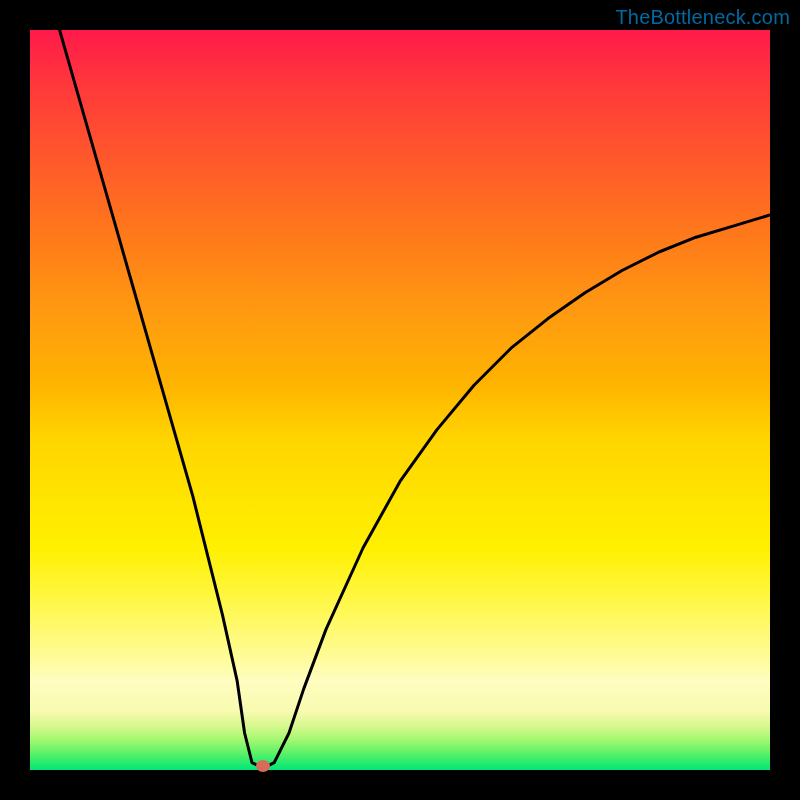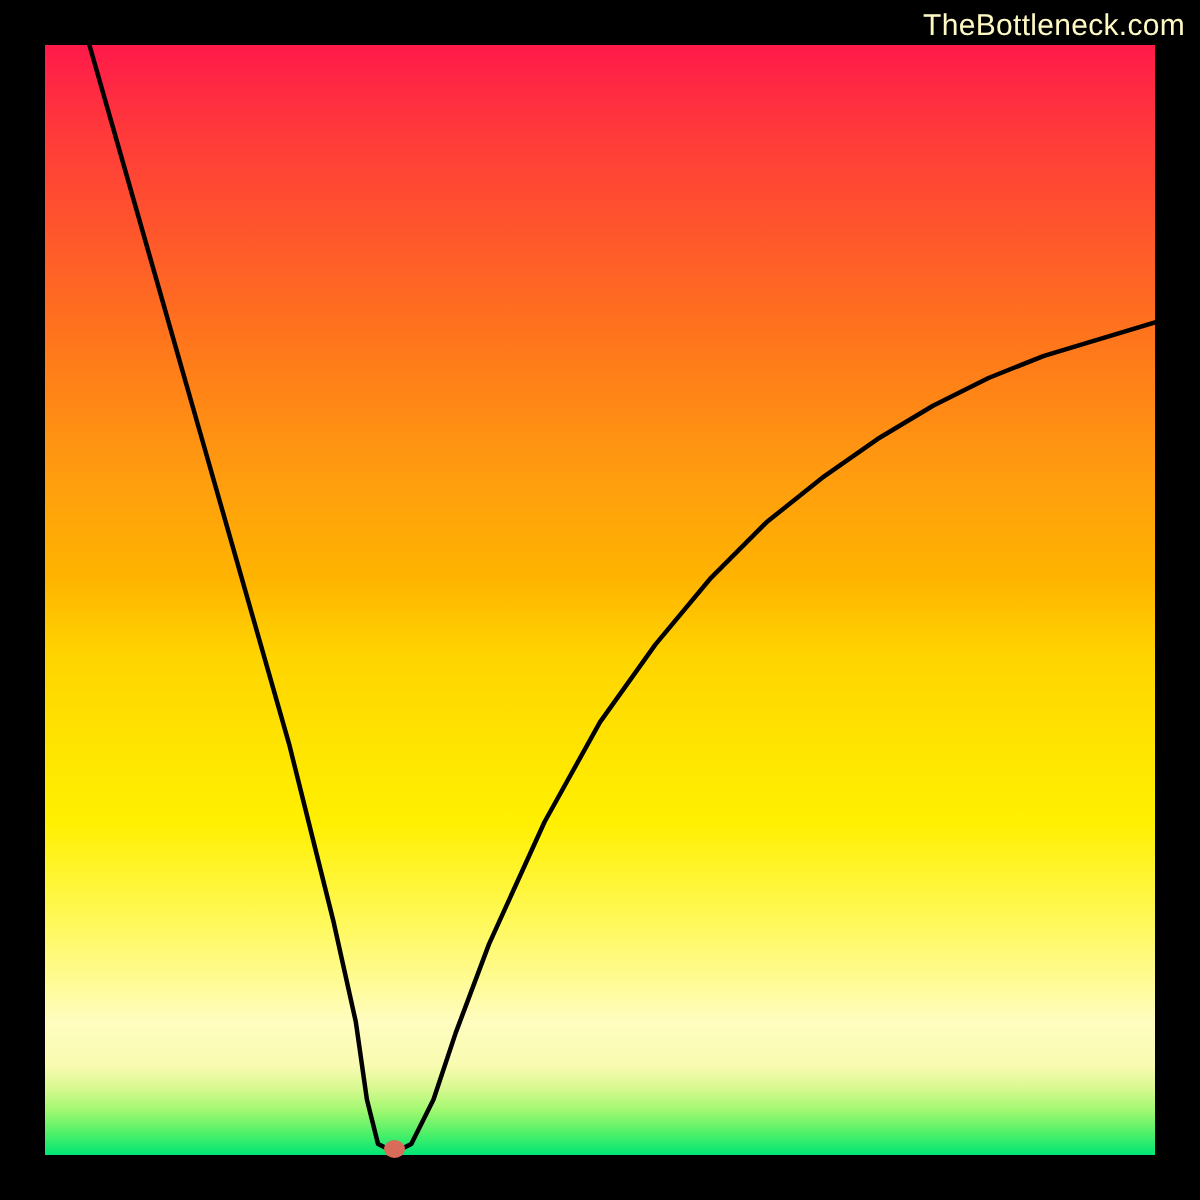--- a/index.html
+++ b/index.html
@@ -41,21 +41,21 @@
       #d8f890 94%,
       #a0f870 96%,
       #50f068 98%,
       #00e676 100%
     );
   }
   .watermark {
     position: absolute;
     top: 6px;
     right: 10px;
-    color: #fef9c3;
+    color: #0369a1;
     font-size: 20px;
     font-weight: 500;
     letter-spacing: 0.2px;
   }
   .curve-svg {
     position: absolute;
     left: 0;
     top: 0;
     width: 740px;
     height: 740px;

